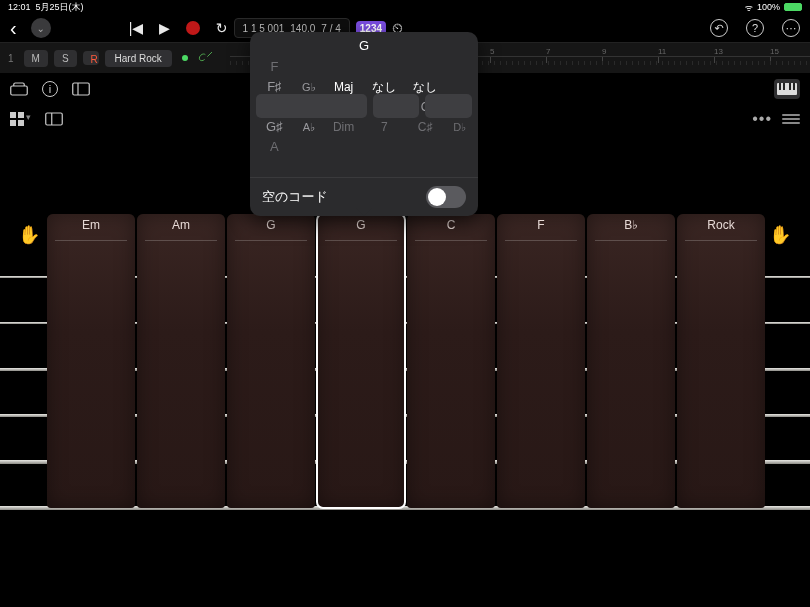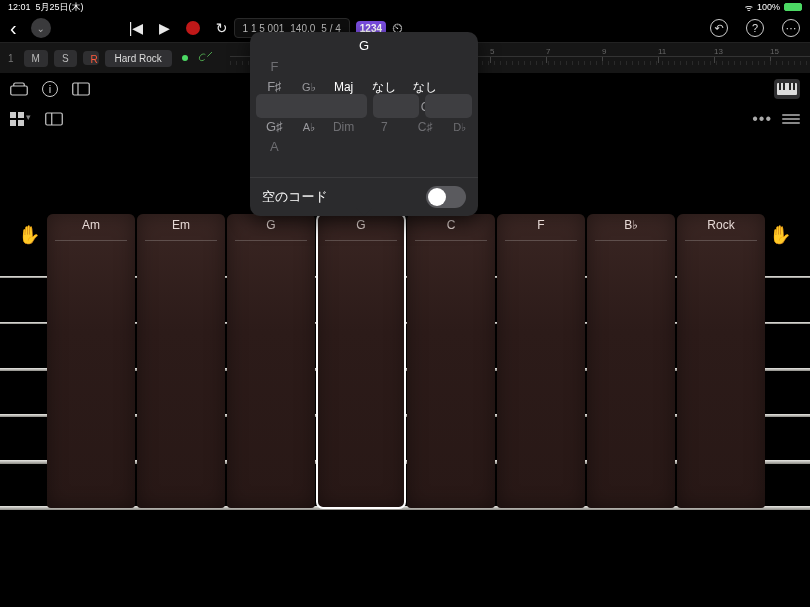--- a/index.html
+++ b/index.html
@@ -93,21 +93,21 @@
 
   <div class="transport">
     <span class="t-icon">|◀</span>
     <span class="t-icon">▶</span>
     <span class="rec"></span>
     <span class="t-icon">↻</span>
   </div>
   <div class="lcd">
     <span>1  1 5 001</span>
     <span>140.0</span>
-    <span class="sig">5 / 4</span>
+    <span class="sig">7 / 4</span>
   </div>
   <span class="btn1234">1234</span>
   <span class="t-icon" style="margin-left:6px;">⏲</span>
 
   <div class="top-right">
     <span style="border:1.5px solid #ccc;border-radius:50%;width:18px;height:18px;display:flex;align-items:center;justify-content:center;font-size:11px;">↶</span>
     <span style="border:1.5px solid #ccc;border-radius:50%;width:18px;height:18px;display:flex;align-items:center;justify-content:center;font-size:11px;">?</span>
     <span style="border:1.5px solid #ccc;border-radius:50%;width:18px;height:18px;display:flex;align-items:center;justify-content:center;font-size:11px;">⋯</span>
   </div>
 </div>
@@ -351,25 +351,25 @@
   <div class="strings-bg" id="strings">
       <div class="string-line" style="top: 0px; height: 2px;"></div>
       <div class="string-line" style="top: 46px; height: 2.4px;"></div>
       <div class="string-line" style="top: 92px; height: 2.8px;"></div>
       <div class="string-line" style="top: 138px; height: 3.2px;"></div>
       <div class="string-line" style="top: 184px; height: 3.6px;"></div>
       <div class="string-line" style="top: 230px; height: 4px;"></div>
     </div>
   <div class="chord-grid" id="chord-grid">
       <div class="ccol">
+        <div class="label">Em</div>
+        <div class="under"></div>
+      </div>
+      <div class="ccol">
         <div class="label">Am</div>
-        <div class="under"></div>
-      </div>
-      <div class="ccol">
-        <div class="label">Em</div>
         <div class="under"></div>
       </div>
       <div class="ccol">
         <div class="label">G</div>
         <div class="under"></div>
       </div>
       <div class="ccol selected">
         <div class="label">G</div>
         <div class="under"></div>
       </div>

